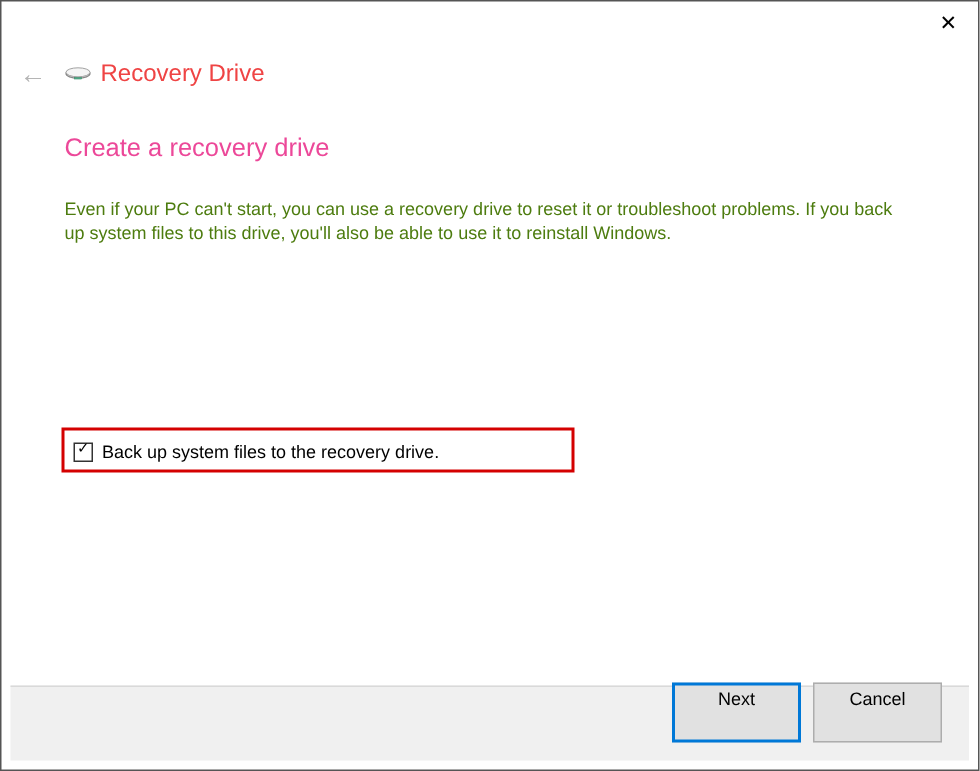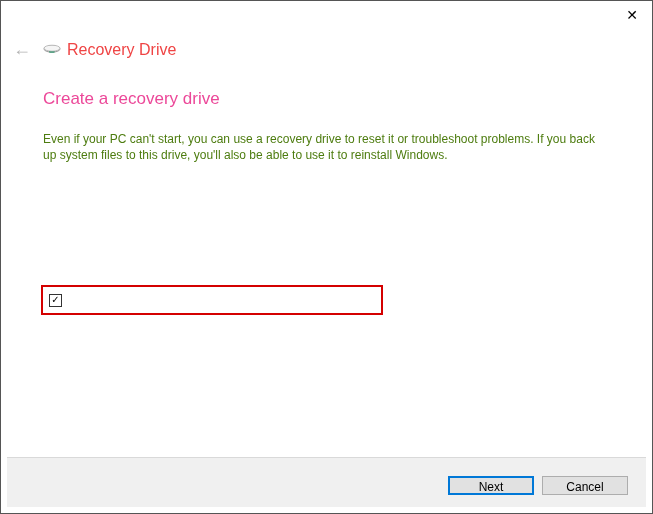--- a/index.html
+++ b/index.html
@@ -117,21 +117,21 @@
       right: 6px;
       bottom: 6px;
       height: 50px;
       background: #f0f0f0;
       border-top: 1px solid #d9d9d9;
     }
     .btn {
       position: absolute;
       bottom: 12px;
       width: 86px;
-      height: 19px;
+      height: 40px;
       font-size: 12px;
       text-align: center;
       line-height: 21px;
       cursor: pointer;
       background: #e1e1e1;
       border: 1px solid #adadad;
     }
     .btn-next {
       right: 112px;
       border: 2px solid #0078d7;
@@ -162,20 +162,21 @@
     </span>
     <span class="header-title">Recovery Drive</span>
   </div>
 
   <div class="main-title">Create a recovery drive</div>
 
   <div class="body-text">Even if your PC can't start, you can use a recovery drive to reset it or troubleshoot problems. If you back up system files to this drive, you'll also be able to use it to reinstall Windows.</div>
 
   <div class="checkbox-row">
     <span class="checkbox"></span>
+    <span class="checkbox-label">Back up system files to the recovery drive.</span>
   </div>
   <div class="highlight-box"></div>
 
   <div class="footer">
     <div class="btn btn-next">Next</div>
     <div class="btn btn-cancel">Cancel</div>
   </div>
 
 </div>
 

